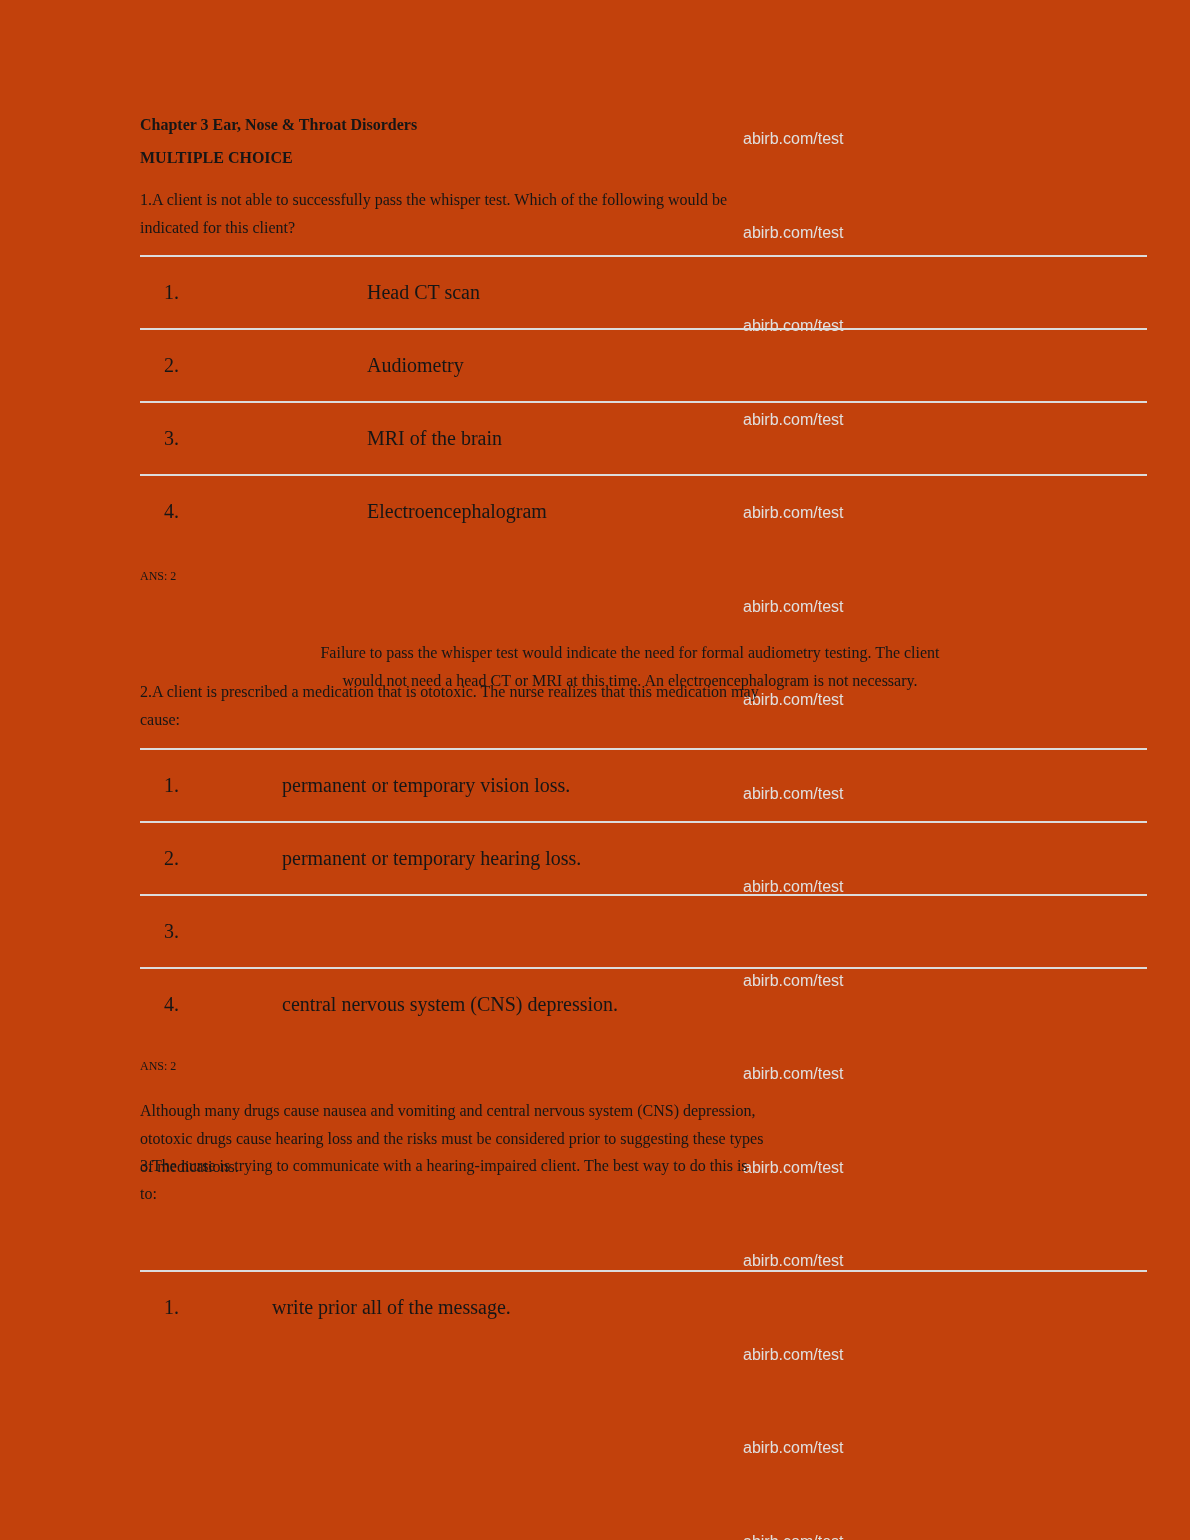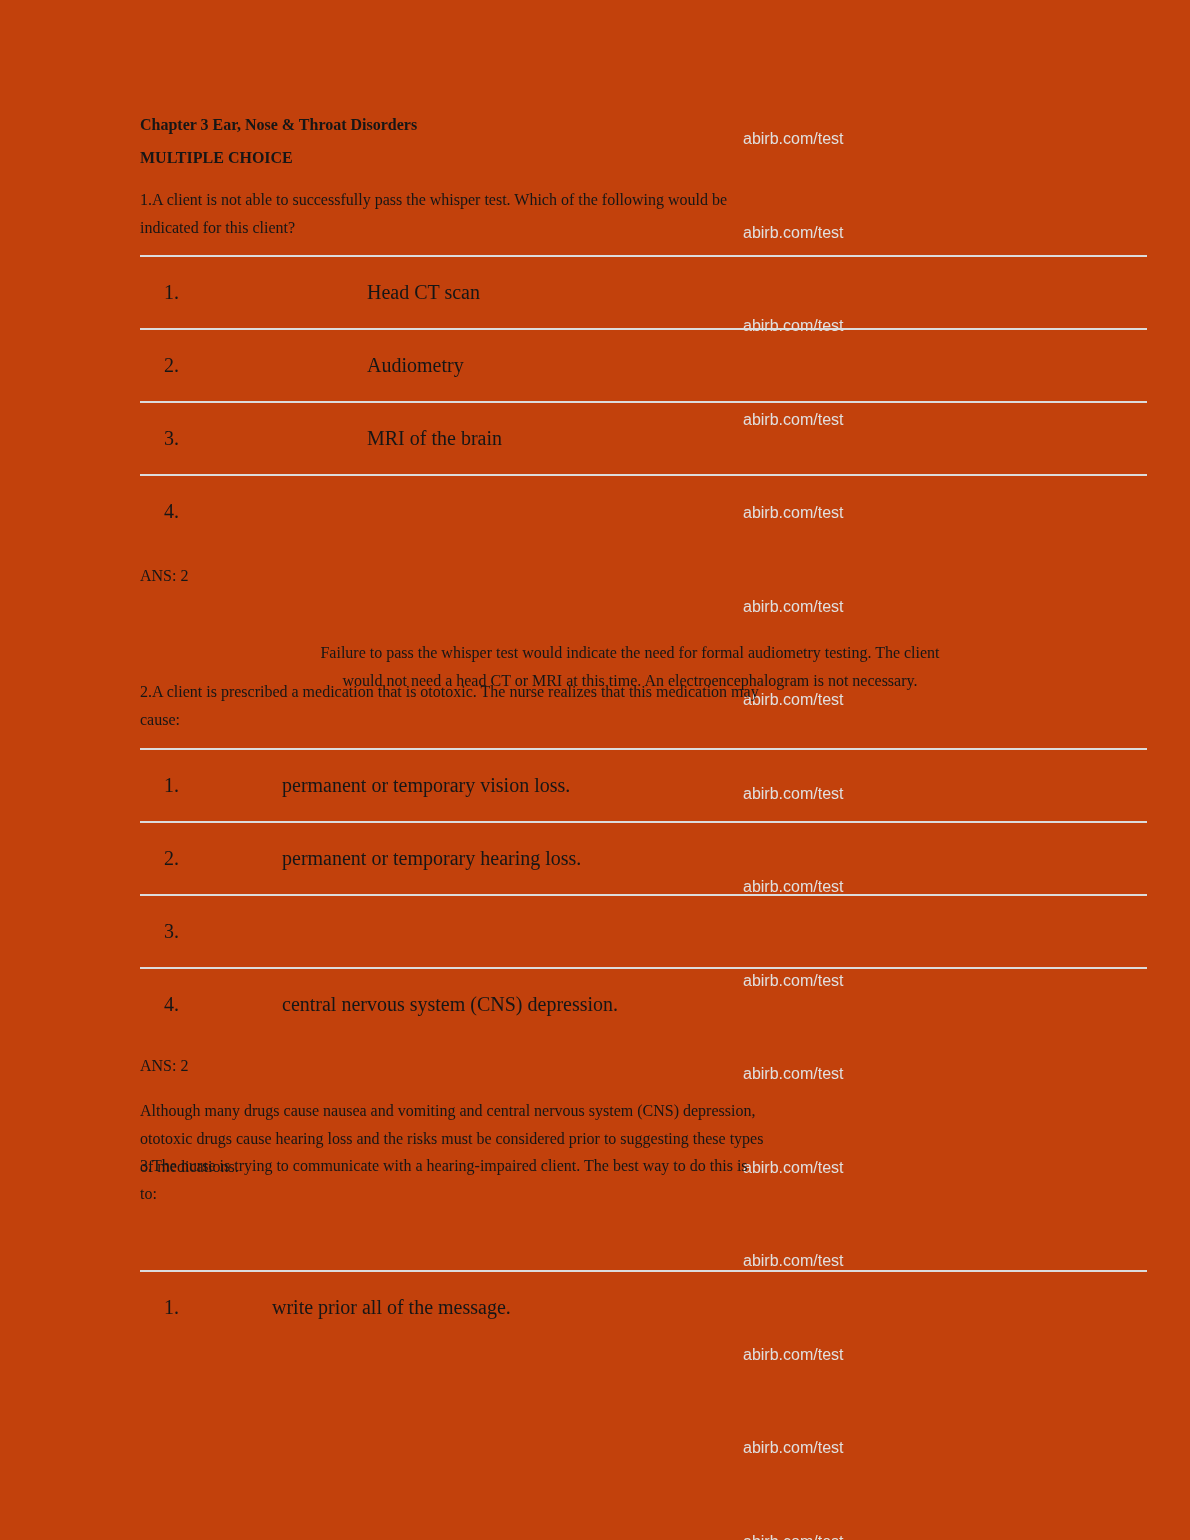--- a/index.html
+++ b/index.html
@@ -37,21 +37,21 @@
 
   .para {
     font-size: 16px;
     line-height: 28px;
     white-space: pre-line;
     width: 980px;
     margin: 0;
   }
 
   .ans {
-    font-size: 16px;
+    font-size: 12px;
     line-height: 28px;
     margin: 0;
   }
 
   .options-table { width: 1007px; }
   .opt-row {
     display: flex;
     align-items: center;
     height: 73px;
     box-sizing: border-box;
@@ -120,20 +120,21 @@
     <div class="opt-row">
       <span class="opt-num">2.</span>
       <span class="opt-text">Audiometry</span>
     </div>
     <div class="opt-row">
       <span class="opt-num">3.</span>
       <span class="opt-text">MRI of the brain</span>
     </div>
     <div class="opt-row">
       <span class="opt-num">4.</span>
+      <span class="opt-text">Electroencephalogram</span>
     </div>
   </div>
 
   <p class="block ans q1-ans">ANS: 2</p>
   <p class="block para q1-rationale">Failure to pass the whisper test would indicate the need for formal audiometry testing. The client
 would not need a head CT or MRI at this time. An electroencephalogram is not necessary.</p>
 
   <p class="block para q2-text">2.A client is prescribed a medication that is ototoxic. The nurse realizes that this medication may
 cause:</p>
 

